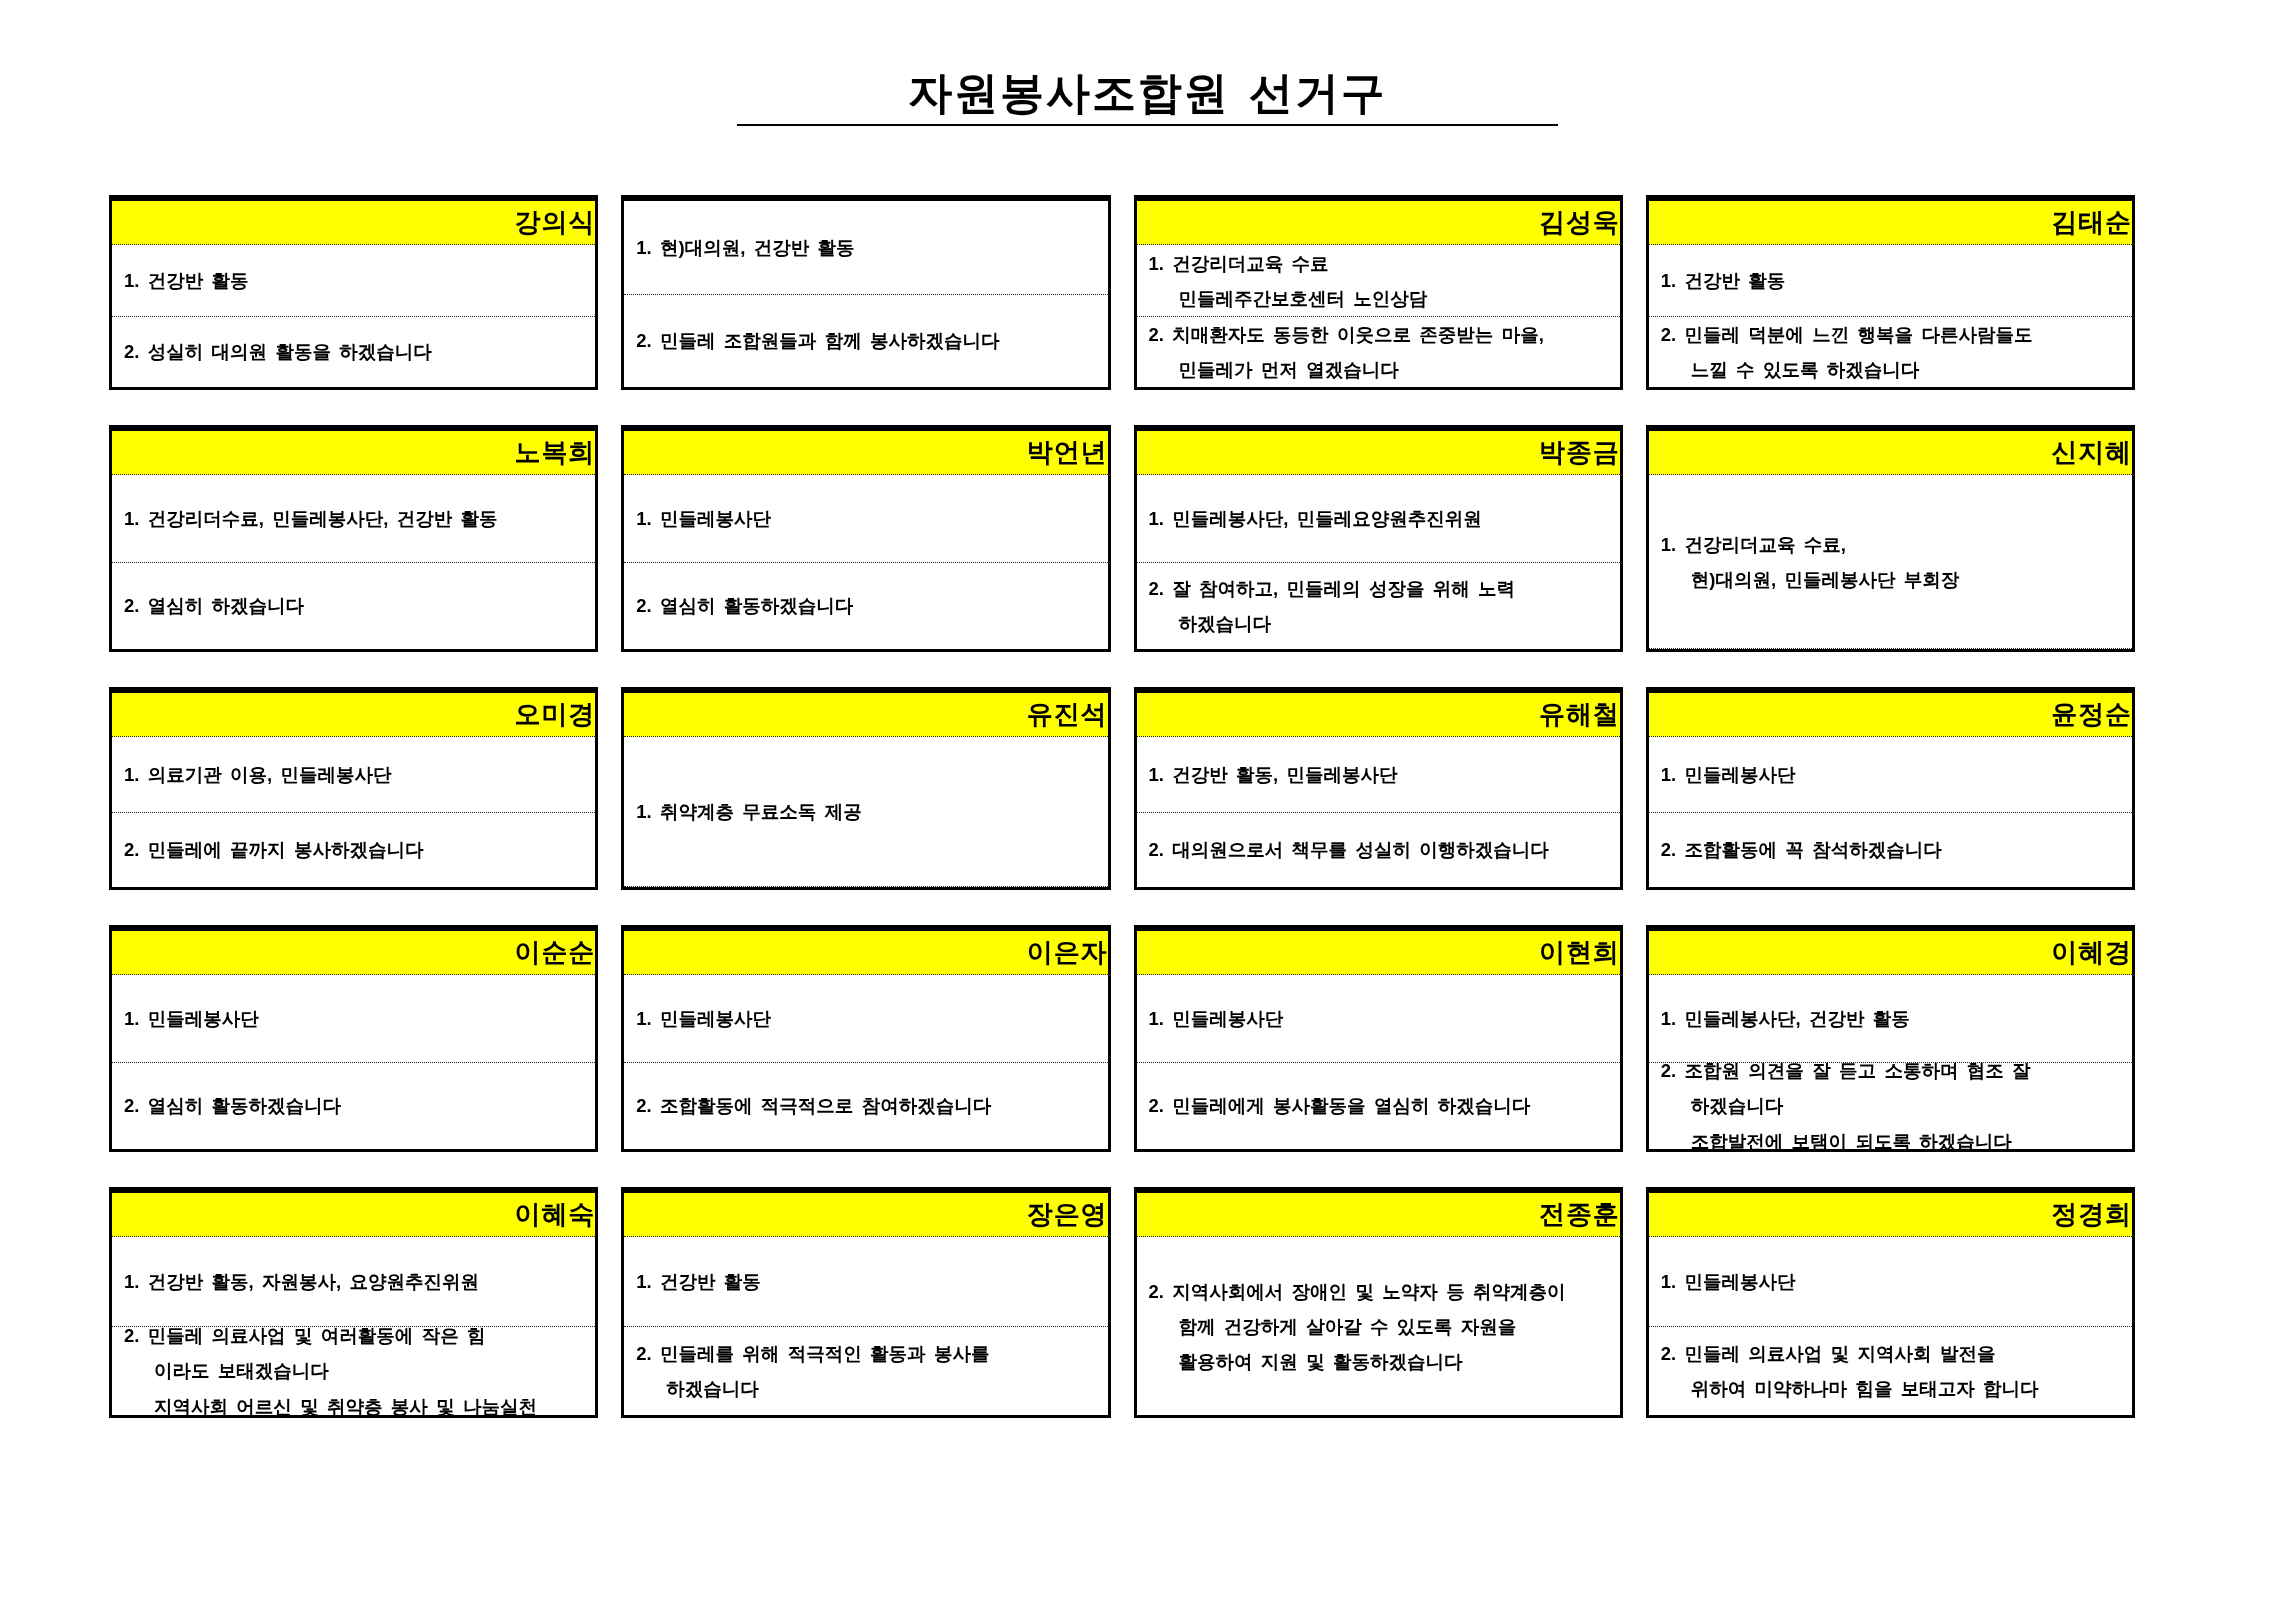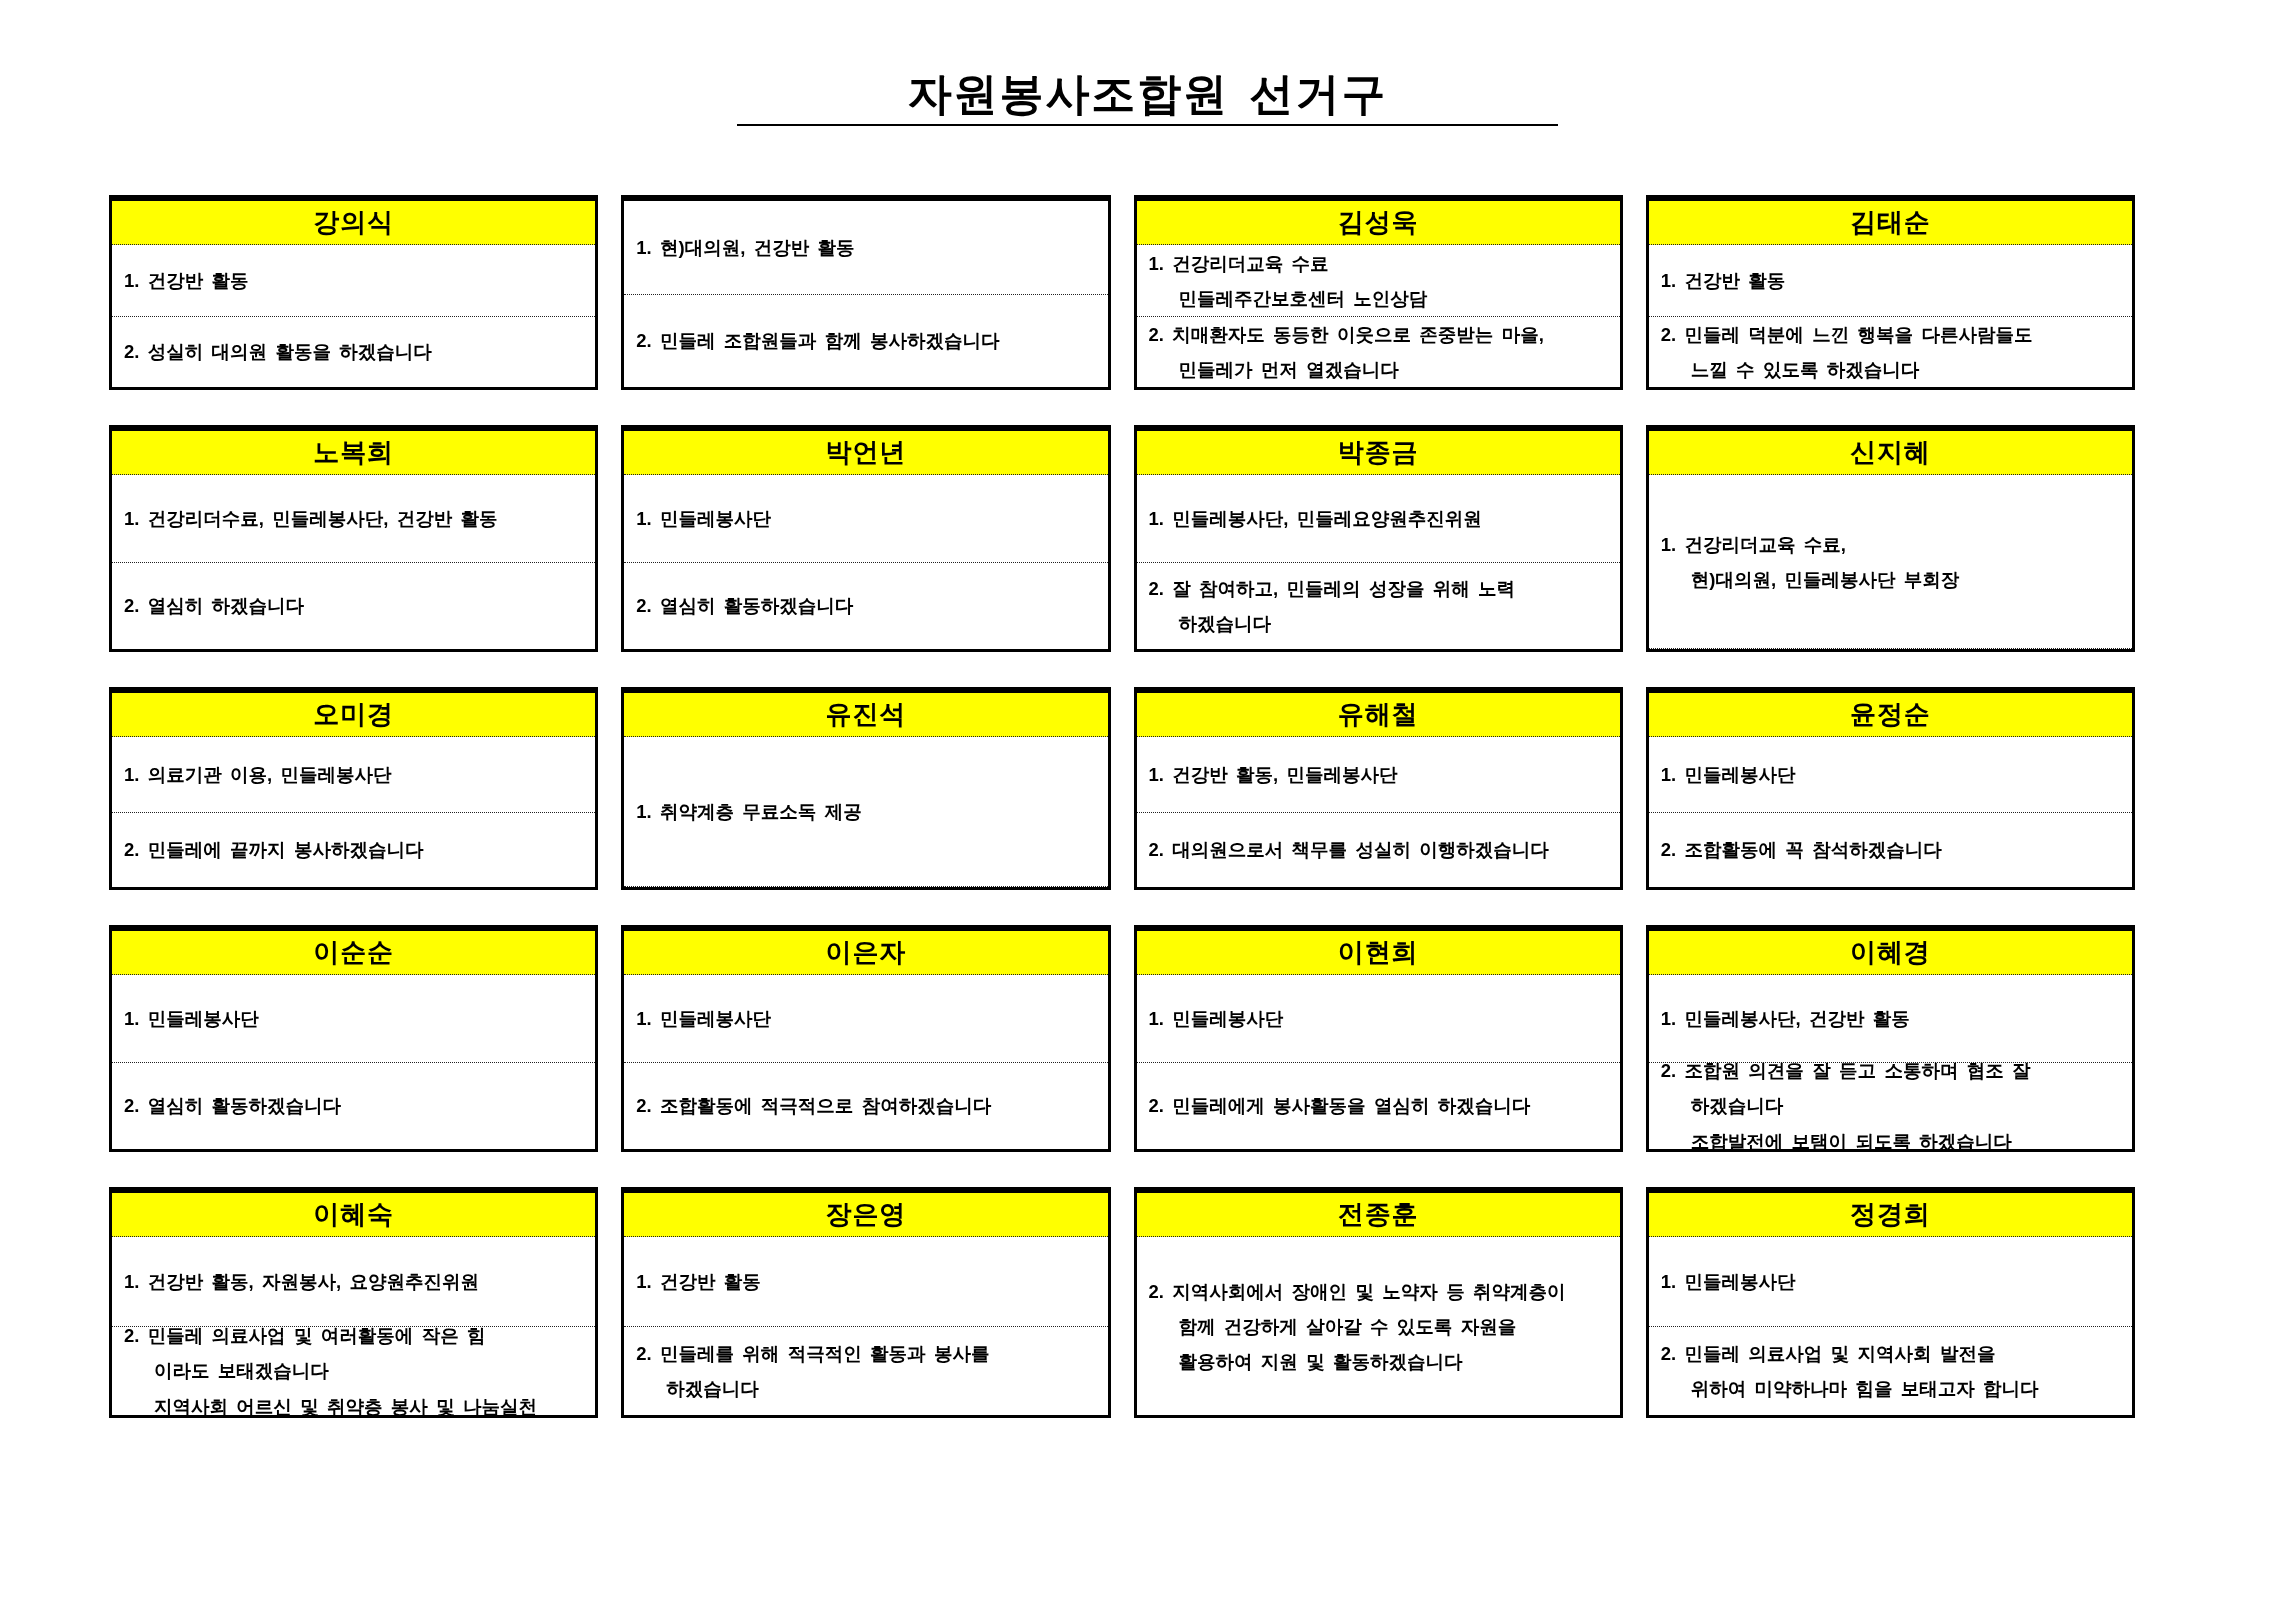--- a/index.html
+++ b/index.html
@@ -20,20 +20,21 @@
     padding-top: 69px;
     text-align: center;
   }
   .page-title {
     display: inline-block;
     font-size: 44px;
     font-weight: 700;
     letter-spacing: 1.9px;
     line-height: 1.15;
     word-spacing: 6.5px;
+    font-family: Liberation Serif, serif;
   }
   .title-underline {
     width: 821px;
     height: 0;
     border-bottom: 2.8px solid #000;
     margin: 4.6px auto 0 auto;
   }
   .grid {
     margin-top: 69px;
     padding-left: 109px;
@@ -47,21 +48,21 @@
   .card {
     border: 3.7px solid #000;
     border-top-width: 6.5px;
     background: #ffffff;
     display: flex;
     flex-direction: column;
   }
   .card-header {
     background: var(--header-bg, #FFFF00);
     border-bottom: 1.4px dotted #222;
-    text-align: center;
+    text-align: right;
     font-size: 26px;
     font-weight: 700;
     letter-spacing: 0.9px;
     padding: 3.7px 0 4.6px 0;
     flex: 0 0 auto;
   }
   .sec {
     flex: 1 1 0;
     display: flex;
     align-items: center;

